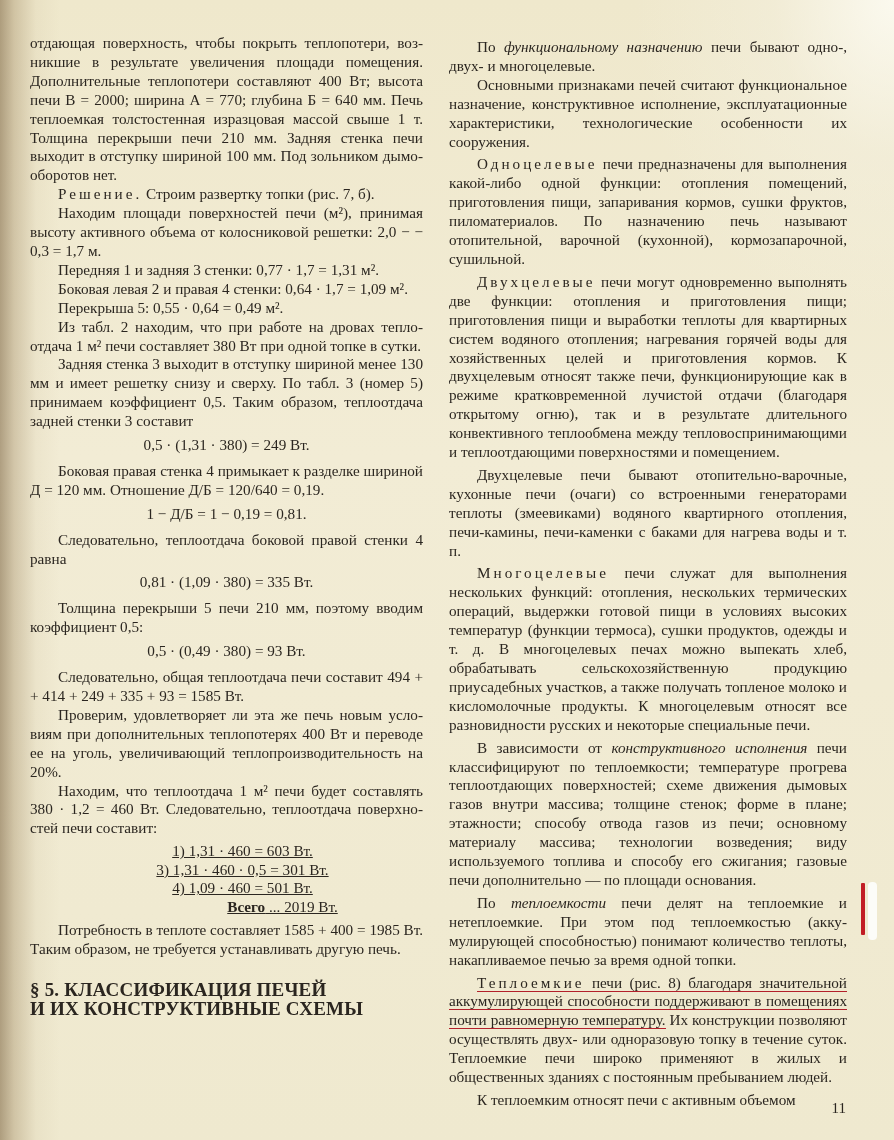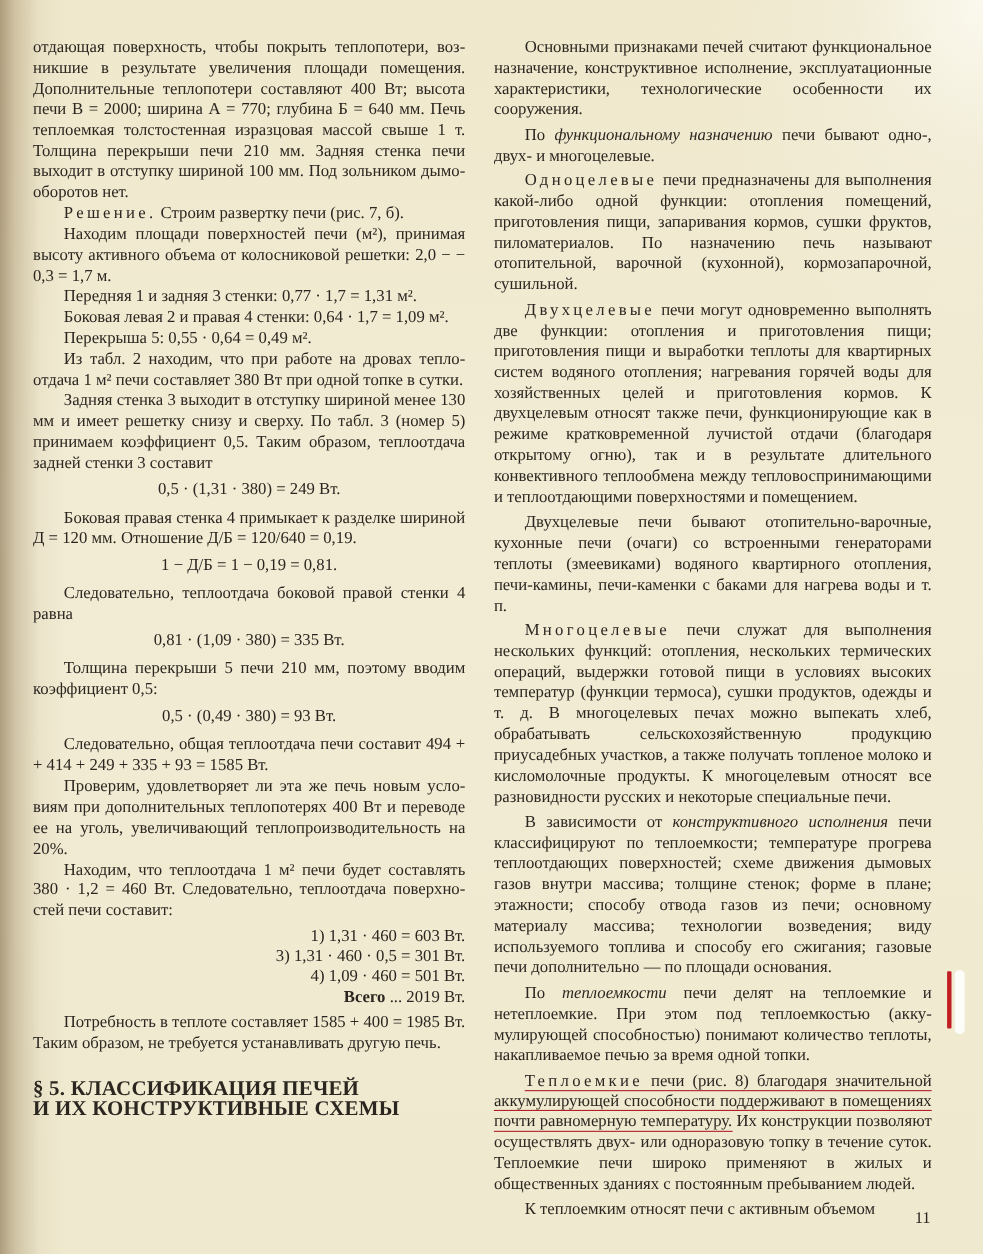--- a/index.html
+++ b/index.html
@@ -21,21 +21,21 @@
     font-size: 15.2px; line-height: 18.9px;
     text-align: justify; hyphens: manual;
   }
   .col-left { left: 30px; width: 393px; }
   .col-right { left: 449px; width: 398px; }
   p { margin: 0; }
   .ind { text-indent: 28px; }
   .gap { margin-top: 4px; }
   .spaced { letter-spacing: 3px; margin-top: 41px; }
   .formula { text-align: center; margin: 5px 0 7px 0; }
-  .list { margin-left: 32px; text-align: right; }
+  .list { margin-left: 32px; text-align: center; text-decoration: underline; }
   .list div { line-height: 18.6px; }
   .total { margin-left: 80px; }
   .total b { font-weight: bold; }
   .heading {
     font-weight: bold; text-transform: none; font-size: 19px;
     line-height: 19px; margin-top: 22px; margin-bottom: 6px; text-align: left;
     letter-spacing: 0.2px;
   }
   i { font-style: italic; }
   .uline { border-bottom: 1.6px solid #b3202a; }
@@ -51,21 +51,21 @@
     background: #fcfcf8; border-radius: 4px;
   }
 </style>
 </head>
 <body>
 
 <div class="page-bg"></div>
 
 <div class="col col-left">
   <p>отдающая поверхность, чтобы покрыть теплопотери, воз­никшие в результате увеличения площади помещения. Дополнительные теплопотери составляют 400 Вт; высота печи В = 2000; ширина А = 770; глубина Б = 640 мм. Печь теплоемкая толстостенная изразцовая массой свыше 1 т. Толщина перекрыши печи 210 мм. Задняя стенка печи выходит в отступку шириной 100 мм. Под зольником дымо­оборотов нет.</p>
-  <p class="ind"><span class="spaced">Решение.</span><span> Строим развертку печи (рис. 7, б).</span></p>
+  <p class="ind"><span class="spaced">Решение.</span><span> Строим развертку топки (рис. 7, б).</span></p>
   <p class="ind">Находим площади поверхностей печи (м²), принимая высоту активного объема от колосниковой решетки: 2,0 − − 0,3 = 1,7 м.</p>
   <p class="ind">Передняя 1 и задняя 3 стенки: 0,77 · 1,7 = 1,31 м².</p>
   <p class="ind">Боковая левая 2 и правая 4 стенки: 0,64 · 1,7 = 1,09 м².</p>
   <p class="ind">Перекрыша 5: 0,55 · 0,64 = 0,49 м².</p>
   <p class="ind">Из табл. 2 находим, что при работе на дровах тепло­отдача 1 м² печи составляет 380 Вт при одной топке в сутки.</p>
   <p class="ind">Задняя стенка 3 выходит в отступку шириной менее 130 мм и имеет решетку снизу и сверху. По табл. 3 (номер 5) принимаем коэффициент 0,5. Таким образом, теплоотдача задней стенки 3 составит</p>
   <p class="formula">0,5 · (1,31 · 380) = 249  Вт.</p>
   <p class="ind">Боковая правая стенка 4 примыкает к разделке шири­ной Д = 120 мм. Отношение Д/Б = 120/640 = 0,19.</p>
   <p class="formula">1 − Д/Б = 1 − 0,19 = 0,81.</p>
   <p class="ind">Следовательно, теплоотдача боковой правой стенки 4 равна</p>
@@ -83,22 +83,22 @@
   </div>
   <p class="ind gap">Потребность в теплоте составляет 1585 + 400 = 1985 Вт. Таким образом, не требуется устанавливать другую печь.</p>
   <div class="heading">
     <div>§ 5. КЛАССИФИКАЦИЯ ПЕЧЕЙ</div>
     <div>И ИХ КОНСТРУКТИВНЫЕ СХЕМЫ</div>
   </div>
 
 </div>
 
 <div class="col col-right">
+  <p class="ind gap"><span>По </span><i>функциональному назначению</i><span> печи бывают одно-, двух- и многоцелевые.</span></p>
   <p class="ind">Основными признаками печей считают функцио­нальное назначение, конструктивное исполнение, экс­плуатационные характеристики, технологические осо­бенности их сооружения.</p>
-  <p class="ind gap"><span>По </span><i>функциональному назначению</i><span> печи бывают одно-, двух- и многоцелевые.</span></p>
   <p class="ind gap"><span class="spaced">Одноцелевые</span><span> печи предназначены для выпол­нения какой-либо одной функции: отопления поме­щений, приготовления пищи, запаривания кормов, сушки фруктов, пиломатериалов. По назначению печь называют отопительной, варочной (кухонной), кормозапарочной, сушильной.</span></p>
   <p class="ind gap"><span class="spaced">Двухцелевые</span><span> печи могут одновременно вы­полнять две функции: отопления и приготовления пищи; приготовления пищи и выработки теплоты для квартирных систем водяного отопления; нагре­вания горячей воды для хозяйственных целей и при­готовления кормов. К двухцелевым относят также печи, функционирующие как в режиме кратковре­менной лучистой отдачи (благодаря открытому огню), так и в результате длительного конвективного теплообмена между тепловоспринимающими и теп­лоотдающими поверхностями и помещением.</span></p>
   <p class="ind gap">Двухцелевые печи бывают отопительно-варочные, кухонные печи (очаги) со встроенными генераторами теплоты (змеевиками) водяного квартирного отоп­ления, печи-камины, печи-каменки с баками для на­грева воды и т. п.</p>
   <p class="ind gap"><span class="spaced">Многоцелевые</span><span> печи служат для выполнения нескольких функций: отопления, нескольких терми­ческих операций, выдержки готовой пищи в усло­виях высоких температур (функции термоса), сушки продуктов, одежды и т. д. В многоцелевых печах можно выпекать хлеб, обрабатывать сельскохозяй­ственную продукцию приусадебных участков, а также получать топленое молоко и кисломолочные про­дукты. К многоцелевым относят все разновидности русских и некоторые специальные печи.</span></p>
   <p class="ind gap"><span>В зависимости от </span><i>конструктивного исполнения</i><span> печи классифицируют по теплоемкости; температуре прогрева теплоотдающих поверхностей; схеме движе­ния дымовых газов внутри массива; толщине стенок; форме в плане; этажности; способу отвода газов из печи; основному материалу массива; технологии возведения; виду используемого топлива и способу его сжигания; газовые печи дополнительно — по пло­щади основания.</span></p>
   <p class="ind gap"><span>По </span><i>теплоемкости</i><span> печи делят на теплоемкие и нетеплоемкие. При этом под теплоемкостью (акку­мулирующей способностью) понимают количество теплоты, накапливаемое печью за время одной топки.</span></p>
   <p class="ind gap"><span class="uline"><span class="spaced">Теплоемкие</span><span> печи (рис. 8) благодаря значи­тельной аккумулирующей способности поддержи­вают в помещениях почти равномерную температуру.</span></span><span> Их конструкции позволяют осуществлять двух- или одноразовую топку в течение суток. Теплоемкие печи широко применяют в жилых и общественных зда­ниях с постоянным пребыванием людей.</span></p>
   <p class="ind gap">К теплоемким относят печи с активным объемом</p>
 </div>
 

